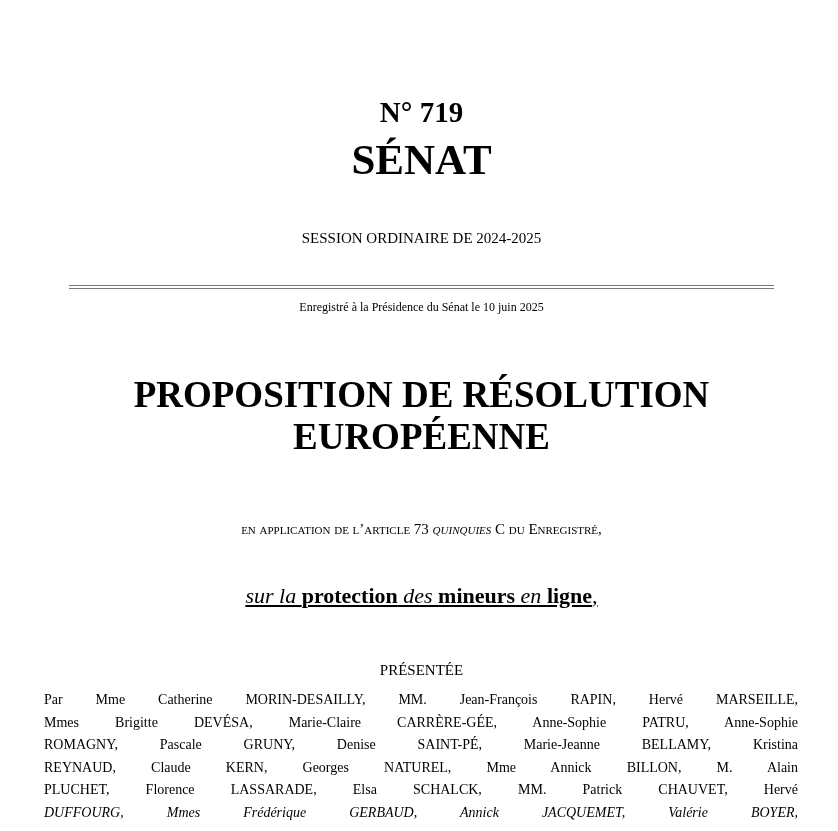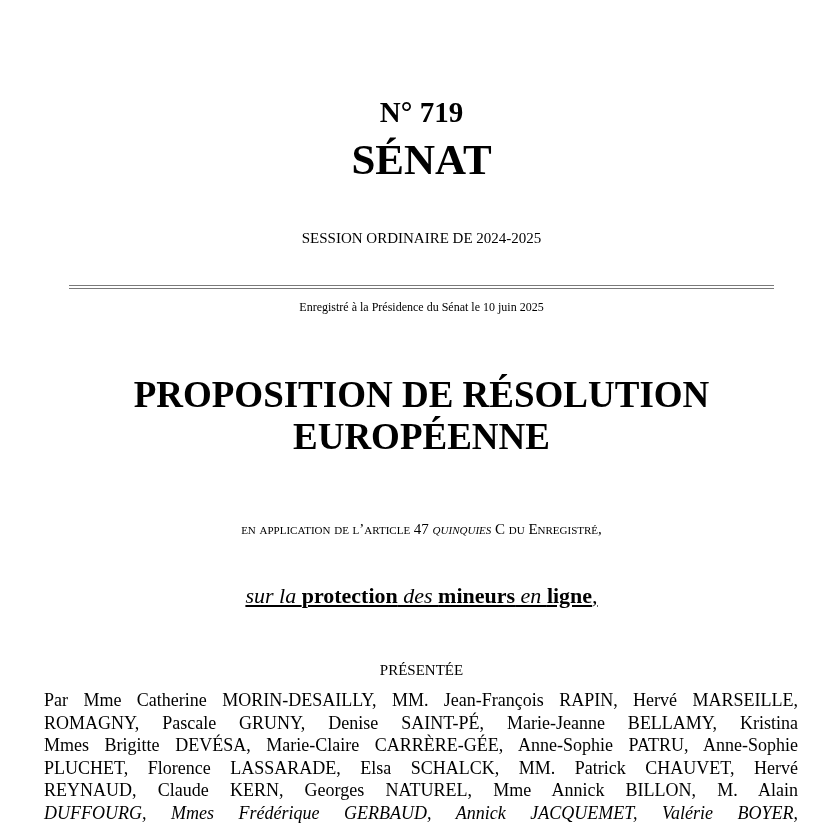--- a/index.html
+++ b/index.html
@@ -85,21 +85,21 @@
     .presented {
       top: 660px;
       font-size: 15px;
       line-height: 20px;
     }
     .authors {
       position: absolute;
       left: 44px;
       width: 754px;
       top: 689px;
-      font-size: 18px;
+      font-size: 14px;
       line-height: 22.6px;
       text-align: justify;
       text-align-last: justify;
     }
     .authors .line {
       display: block;
       text-align: justify;
       text-align-last: justify;
       white-space: nowrap;
     }
@@ -117,30 +117,30 @@
 
   <div class="rule"></div>
 
   <div class="center registered">Enregistré à la Présidence du Sénat le 10 juin 2025</div>
 
   <div class="center doc-title">
     <div>PROPOSITION DE RÉSOLUTION</div>
     <div>EUROPÉENNE</div>
   </div>
 
-  <div class="center application"><span>en application de l’article 47 </span><span class="it">quinquies</span><span> C du Enregistré,</span></div>
+  <div class="center application"><span>en application de l’article 73 </span><span class="it">quinquies</span><span> C du Enregistré,</span></div>
 
   <div class="center subject">
     <span id="subject-parts"><span class="i">sur la </span><span class="b">protection</span><span class="i"> des </span><span class="b">mineurs</span><span class="i"> en </span><span class="b">ligne</span><span class="i">,</span></span>
   </div>
 
   <div class="center presented">PRÉSENTÉE</div>
 
   <div class="authors">
     <span class="line" style="display: block; word-spacing: 5.4043px;">Par Mme Catherine MORIN-DESAILLY, MM. Jean-François RAPIN, Hervé MARSEILLE,</span>
+    <span class="line" style="display: block; word-spacing: 4.72768px;">Mmes Brigitte DEVÉSA, Marie-Claire CARRÈRE-GÉE, Anne-Sophie PATRU, Anne-Sophie</span>
     <span class="line" style="display: block; word-spacing: 12.5714px;">ROMAGNY, Pascale GRUNY, Denise SAINT-PÉ, Marie-Jeanne BELLAMY, Kristina</span>
-    <span class="line" style="display: block; word-spacing: 4.72768px;">Mmes Brigitte DEVÉSA, Marie-Claire CARRÈRE-GÉE, Anne-Sophie PATRU, Anne-Sophie</span>
+    <span class="line" style="display: block; word-spacing: 12.2847px;">REYNAUD, Claude KERN, Georges NATUREL, Mme Annick BILLON, M. Alain</span>
     <span class="line" style="display: block; word-spacing: 9.80078px;">PLUCHET, Florence LASSARADE, Elsa SCHALCK, MM. Patrick CHAUVET, Hervé</span>
-    <span class="line" style="display: block; word-spacing: 12.2847px;">REYNAUD, Claude KERN, Georges NATUREL, Mme Annick BILLON, M. Alain</span>
     <span class="line" style="display: block; word-spacing: 12.4152px; font-style: italic;">DUFFOURG, Mmes Frédérique GERBAUD, Annick JACQUEMET, Valérie BOYER,</span>
   </div>
 
 </div>
 
 </body></html>

